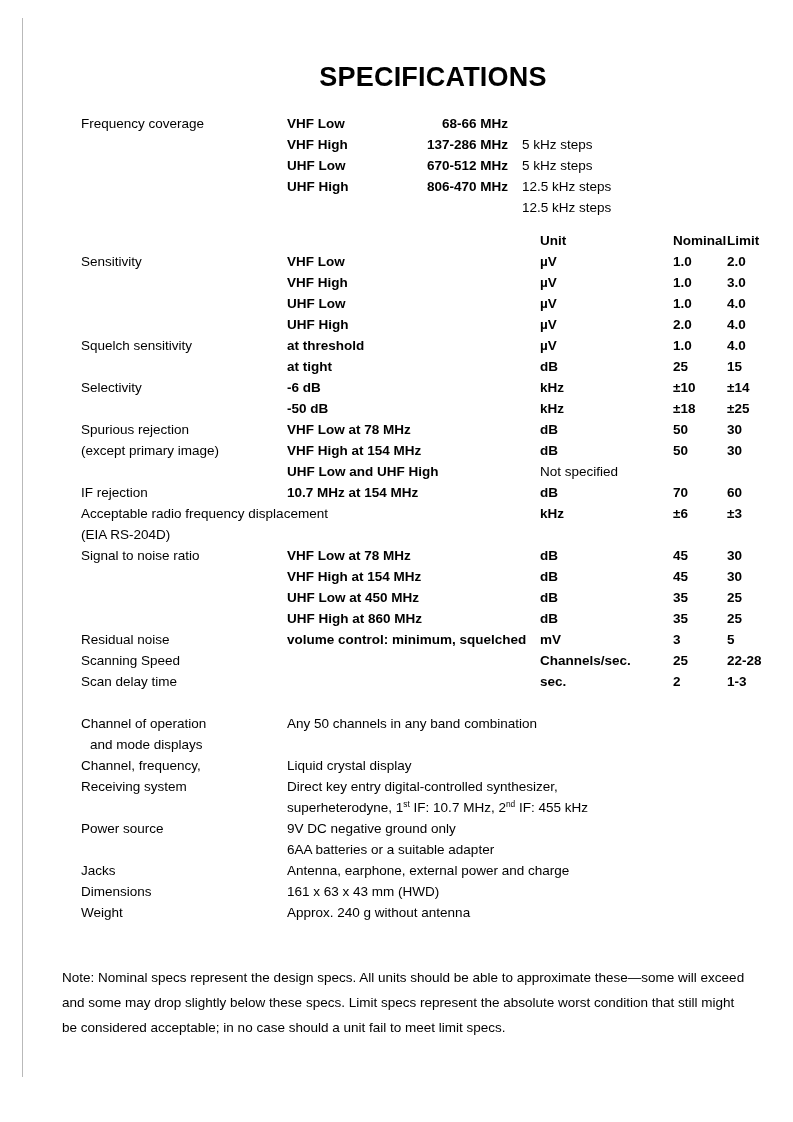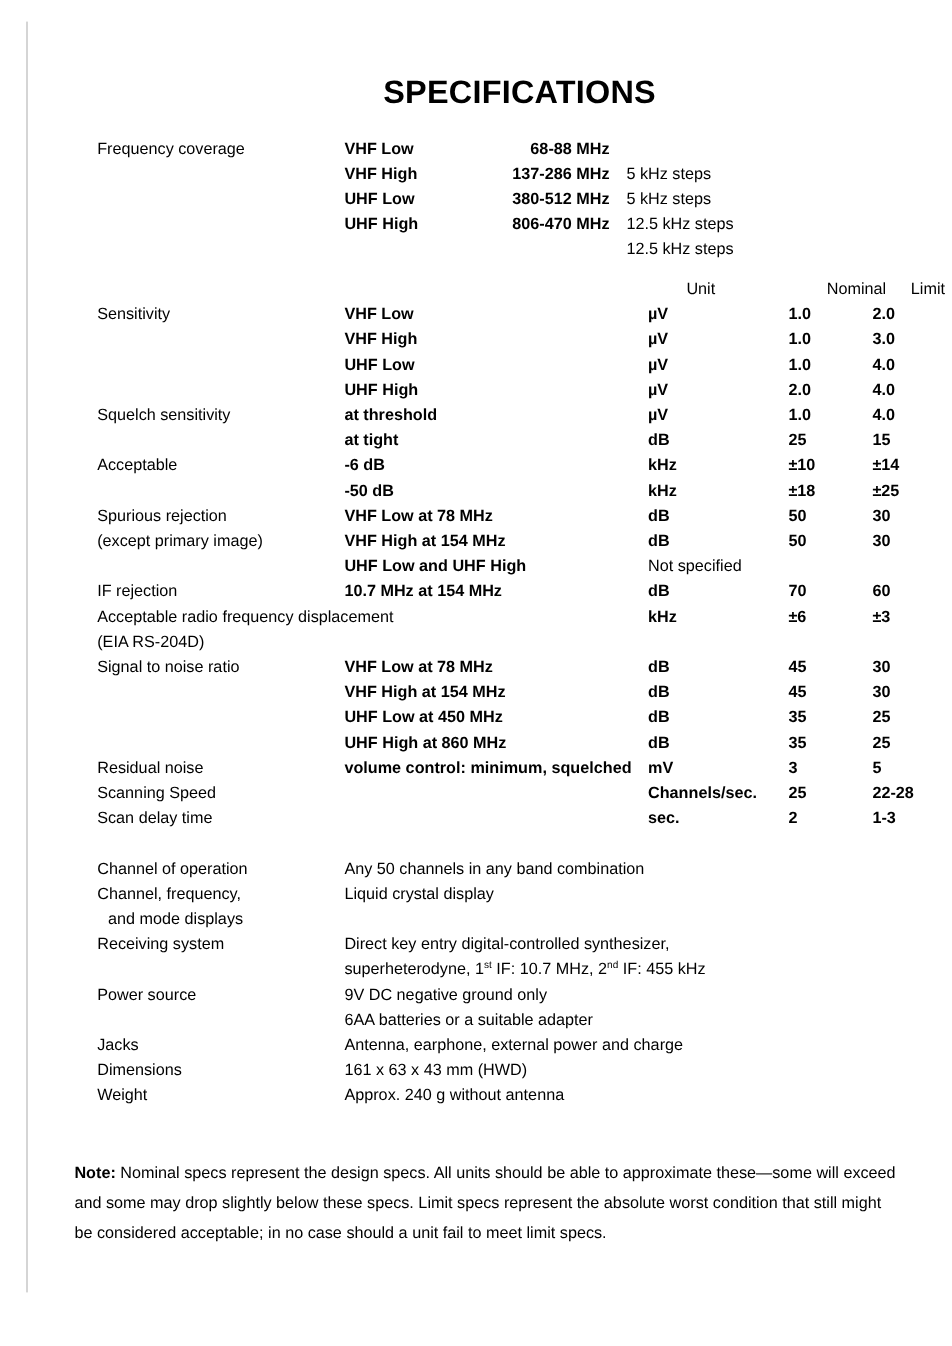--- a/index.html
+++ b/index.html
@@ -103,34 +103,34 @@
   .c-unit {
     position: absolute;
     left: 459px;
     top: 0;
     width: 110px;
     font-weight: bold;
   }
   .c-unit.normalweight { font-weight: normal; }
   .c-nom {
     position: absolute;
-    left: 576px;
+    left: 592px;
     top: 0;
     width: 58px;
     font-weight: bold;
   }
   .c-lim {
     position: absolute;
     left: 646px;
     top: 0;
     width: 70px;
     font-weight: bold;
   }
 
-  .hdr { font-weight: normal; margin-left: 32px; }
+  .hdr { font-weight: bold; }
 
   
   .c-wide {
     position: absolute;
     left: 206px;
     top: 0;
     width: 520px;
   }
 
   sup {
@@ -143,47 +143,47 @@
   .note {
     position: absolute;
     left: 62px;
     top: 965px;
     width: 760px;
     font-size: 13.5px;
     line-height: 25px;
     white-space: nowrap;
   }
   .note .nline { display: block; }
-  .note b { font-weight: bold; margin-top: 20px; }
+  .note b { font-weight: normal; margin-top: 20px; }
 </style>
 </head>
 <body>
 
 <div class="page">
 
   <div class="scan-line"></div>
 
   <div class="title">SPECIFICATIONS</div>
 
   <div class="specs">
 
     <div class="row">
       <span class="c-label">Frequency coverage</span>
       <span class="c-desc">VHF Low</span>
-      <span class="c-freq">68-88 MHz</span>
+      <span class="c-freq">68-66 MHz</span>
       <span class="c-step">5 kHz steps</span>
     </div>
     <div class="row">
       <span class="c-desc">VHF High</span>
       <span class="c-freq">137-286 MHz</span>
       <span class="c-step">5 kHz steps</span>
     </div>
     <div class="row">
       <span class="c-desc">UHF Low</span>
-      <span class="c-freq">380-512 MHz</span>
+      <span class="c-freq">670-512 MHz</span>
       <span class="c-step">12.5 kHz steps</span>
     </div>
     <div class="row">
       <span class="c-desc">UHF High</span>
       <span class="c-freq">806-470 MHz</span>
       <span class="c-step">12.5 kHz steps</span>
     </div>
 
     <div class="spacer"></div>
     <div class="spacer half"></div>
@@ -228,21 +228,21 @@
       <span class="c-lim">4.0</span>
     </div>
     <div class="row">
       <span class="c-desc">at tight</span>
       <span class="c-unit">dB</span>
       <span class="c-nom">25</span>
       <span class="c-lim">15</span>
     </div>
 
     <div class="row">
-      <span class="c-label">Acceptable</span>
+      <span class="c-label">Selectivity</span>
       <span class="c-desc">-6 dB</span>
       <span class="c-unit">kHz</span>
       <span class="c-nom">±10</span>
       <span class="c-lim">±14</span>
     </div>
     <div class="row">
       <span class="c-desc">-50 dB</span>
       <span class="c-unit">kHz</span>
       <span class="c-nom">±18</span>
       <span class="c-lim">±25</span>
@@ -334,25 +334,25 @@
     </div>
 
 
     <div class="spacer"></div>
 
     <div class="row">
       <span class="c-label">Channel of operation</span>
       <span class="c-wide">Any 50 channels in any band combination</span>
     </div>
     <div class="row">
+      <span class="c-label indent">and mode displays</span>
+    </div>
+    <div class="row">
       <span class="c-label">Channel, frequency,</span>
       <span class="c-wide">Liquid crystal display</span>
-    </div>
-    <div class="row">
-      <span class="c-label indent">and mode displays</span>
     </div>
     <div class="row">
       <span class="c-label">Receiving system</span>
       <span class="c-wide">Direct key entry digital-controlled synthesizer,</span>
     </div>
     <div class="row">
       <span class="c-wide"><span>superheterodyne, 1</span><sup>st</sup><span> IF: 10.7 MHz, 2</span><sup>nd</sup><span> IF: 455 kHz</span></span>
     </div>
     <div class="row">
       <span class="c-label">Power source</span>

